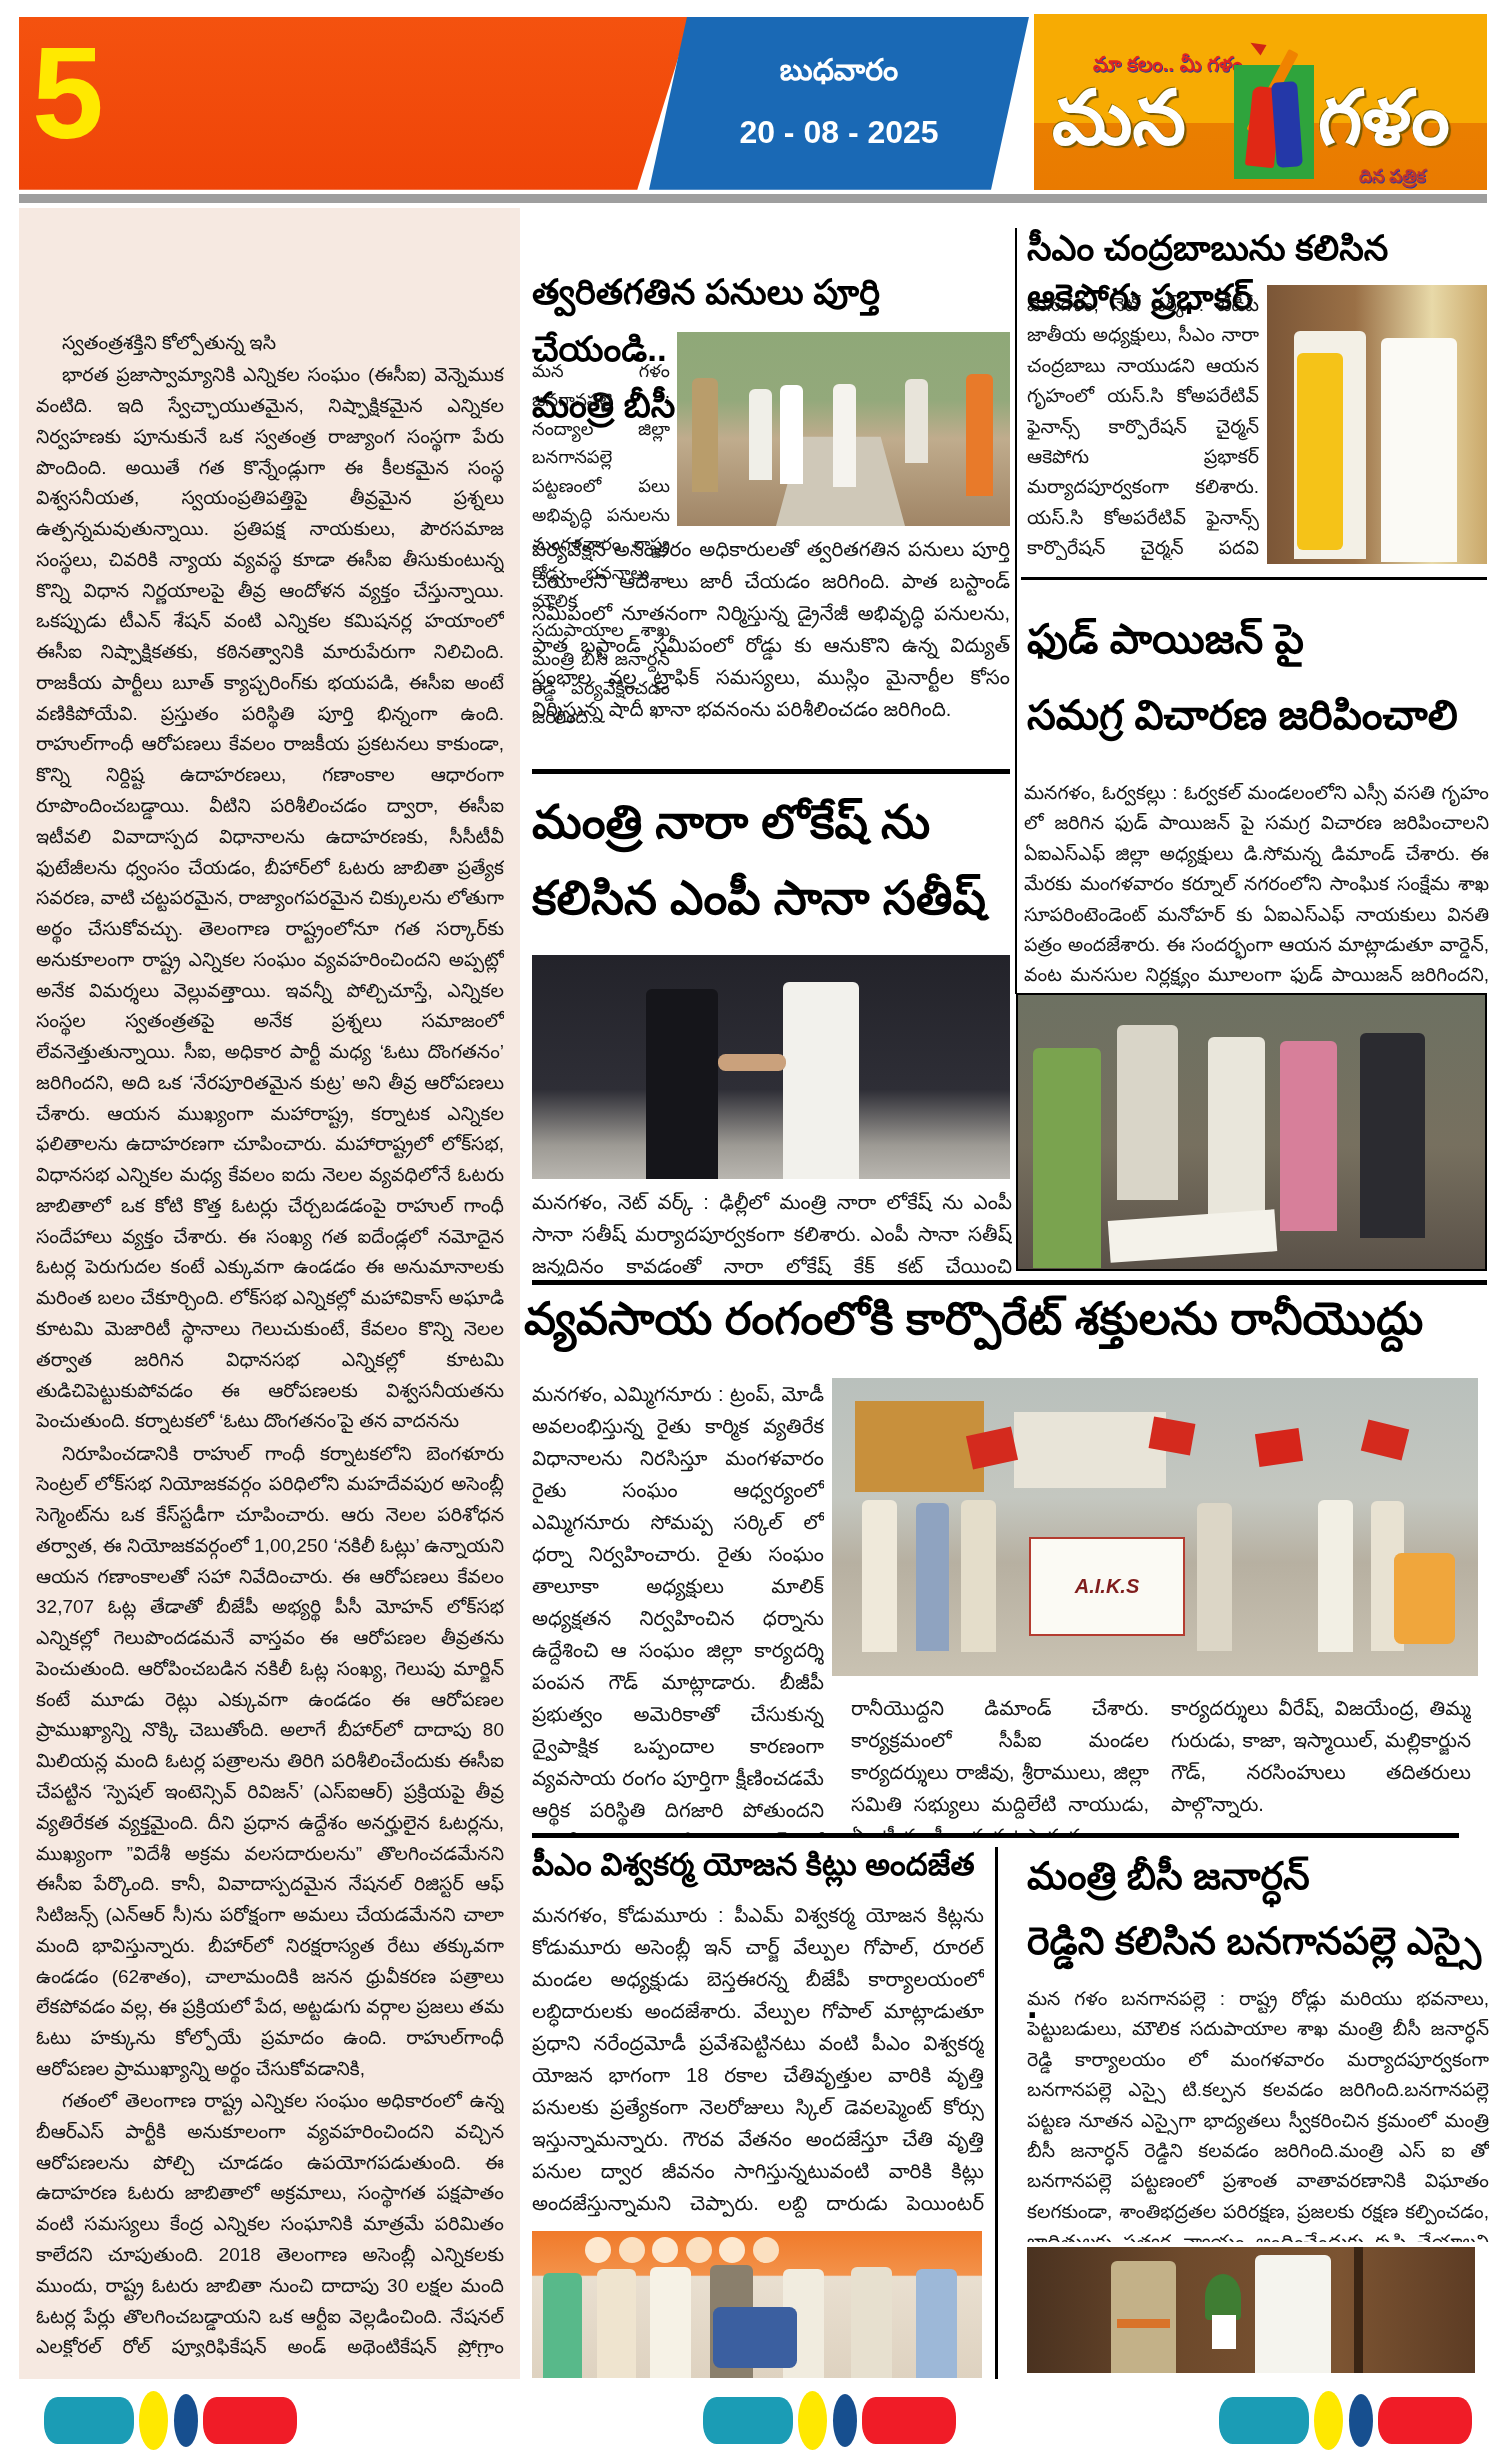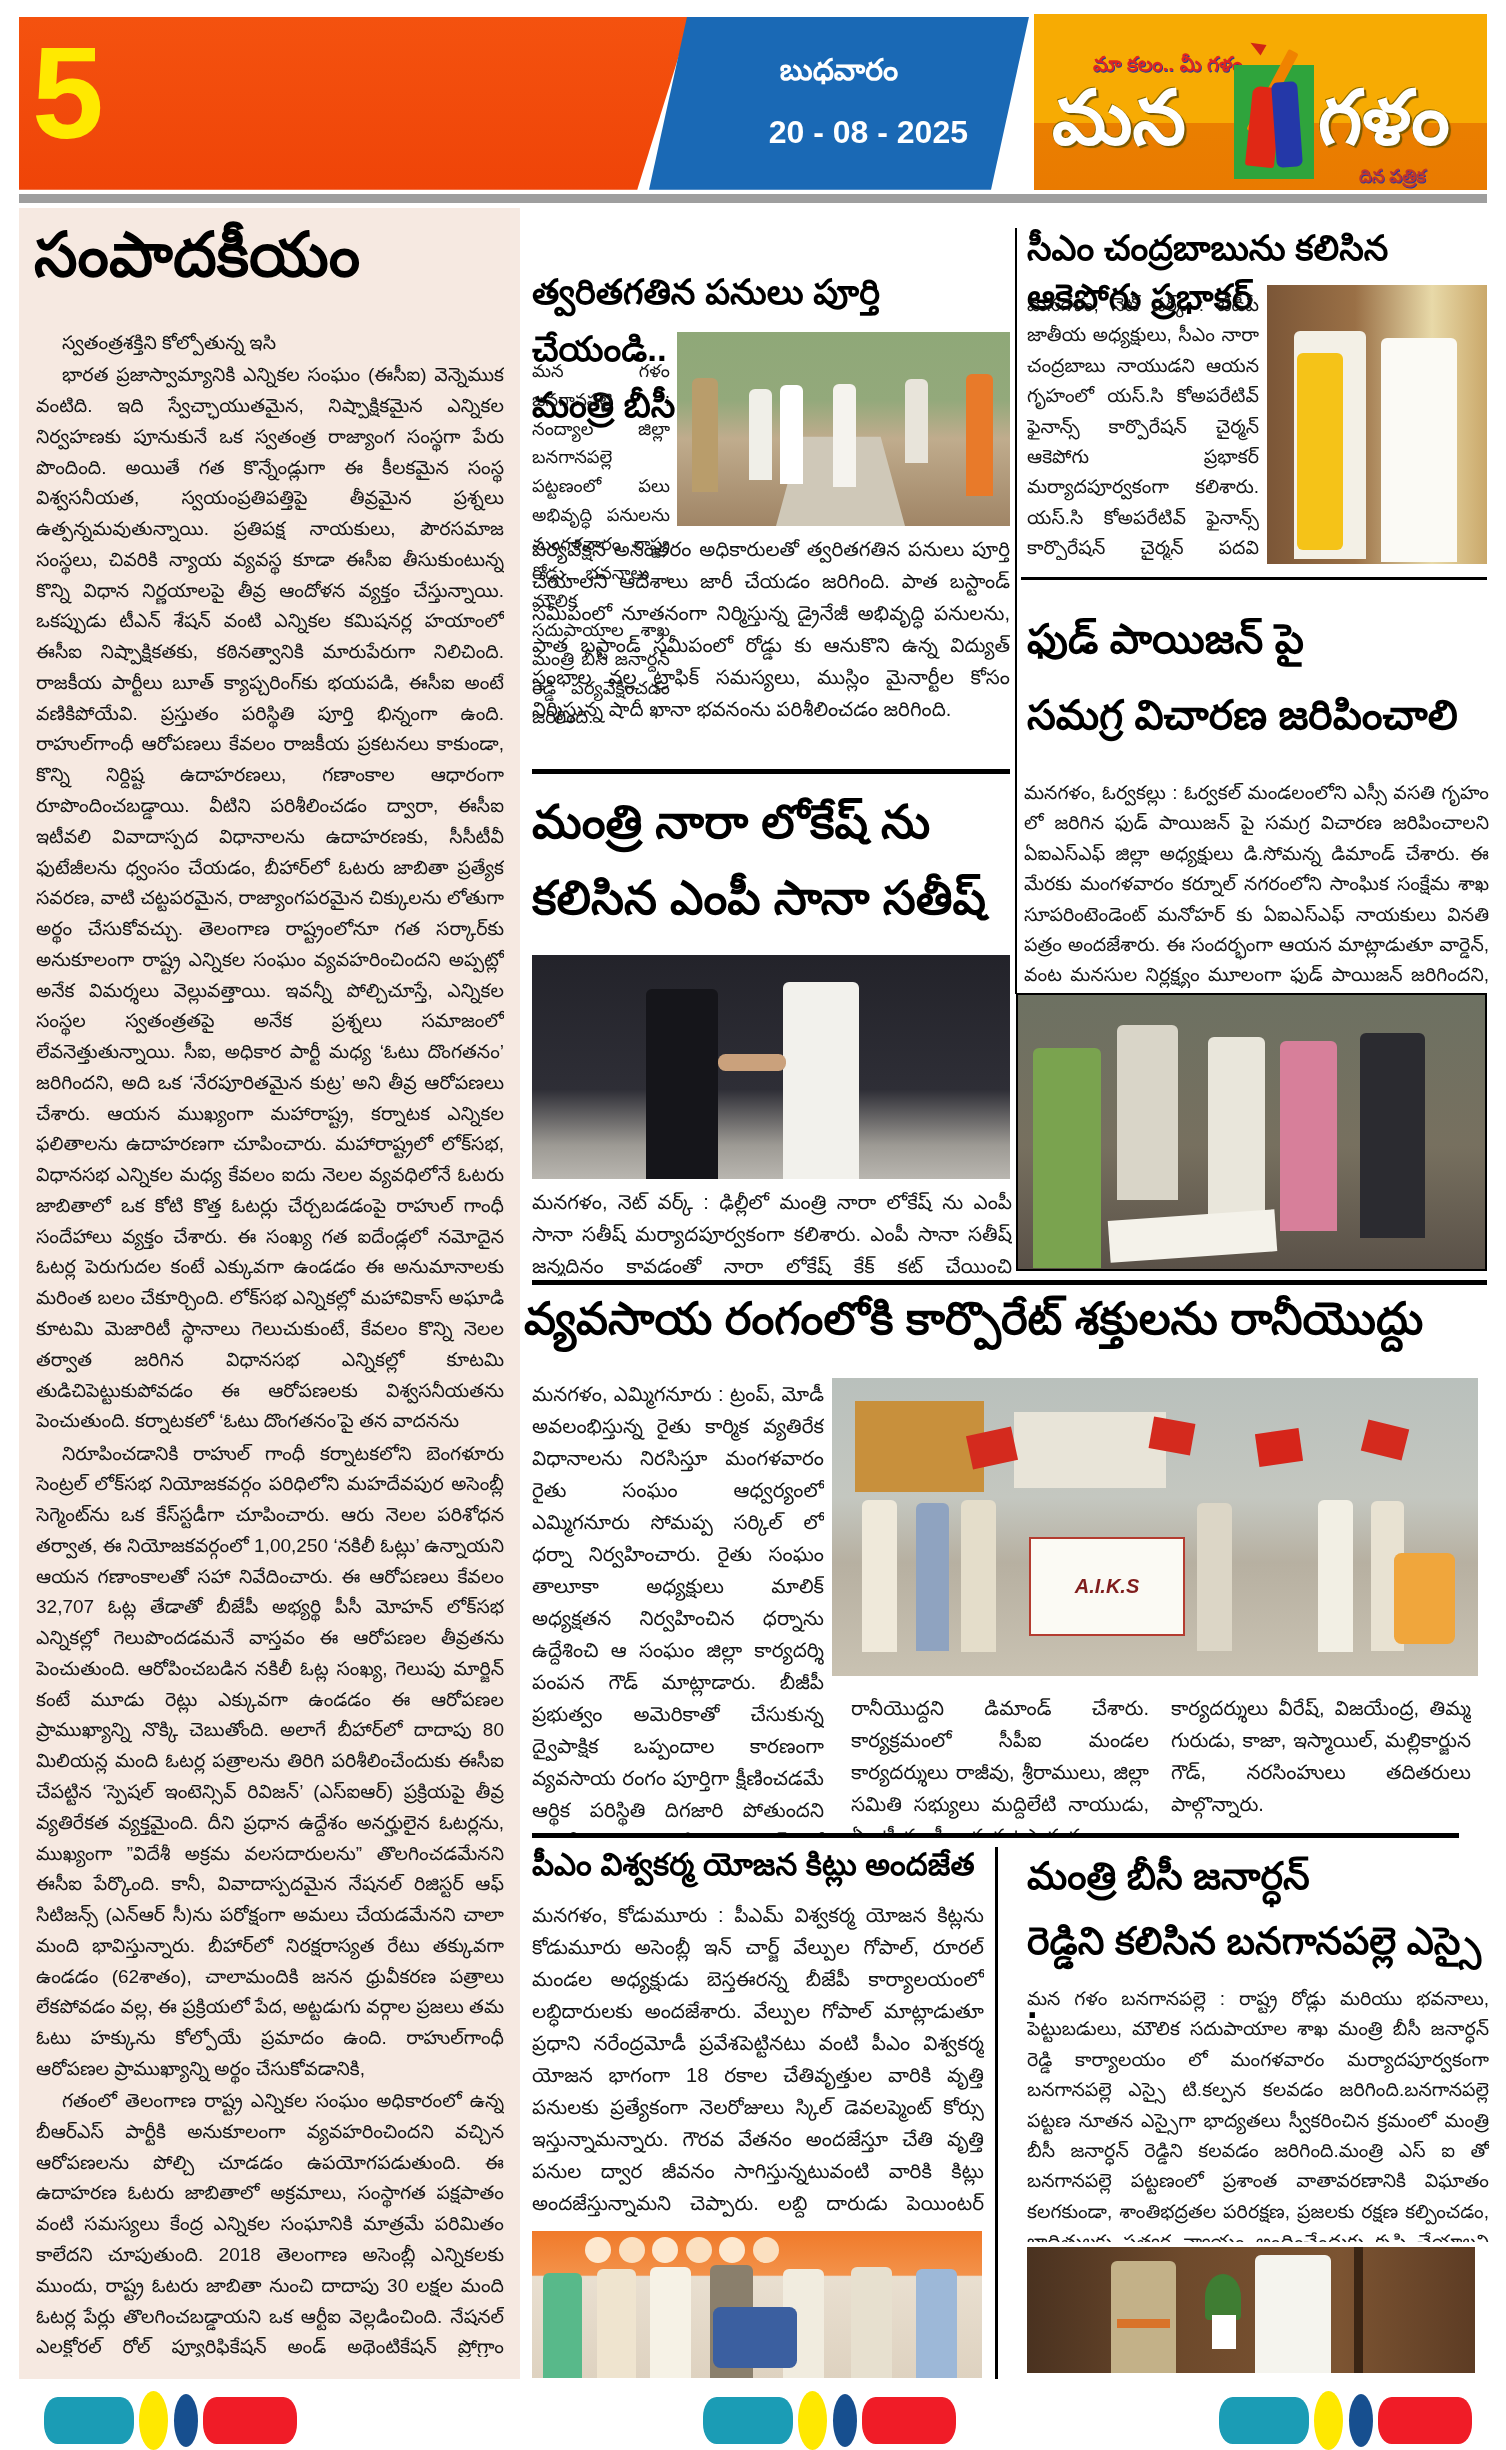--- a/index.html
+++ b/index.html
@@ -7,21 +7,21 @@
         font-family:"Liberation Sans", sans-serif;color:#111;}
   .abs{position:absolute;}
   
   .mh-orange{left:19px;top:16.7px;width:672px;height:173px;background:linear-gradient(180deg,#f4520f,#ef4408);
              clip-path:polygon(0 0,100% 0,92% 100%,0 100%);}
   .mh-num{left:32px;top:21px;width:99px;height:152px;color:#ffe900;font-size:129px;font-weight:bold;line-height:144px;}
   .mh-section{left:141px;top:42px;width:501px;color:#ffffff;font-size:59px;font-weight:bold;line-height:114px;}
   .mh-blue{left:649px;top:16.7px;width:380px;height:173px;background:#1a69b5;
            clip-path:polygon(10% 0,100% 0,90% 100%,0 100%);}
   .mh-day{left:710px;top:53px;width:258px;text-align:center;color:#fff;font-size:30px;font-weight:bold;}
-  .mh-date{left:710px;top:114px;width:258px;text-align:right;color:#fff;font-size:32px;font-weight:bold;}
+  .mh-date{left:710px;top:114px;width:258px;text-align:center;color:#fff;font-size:32px;font-weight:bold;}
   .mh-logo{left:1034px;top:13.7px;width:453px;height:176px;background:linear-gradient(180deg,#f7ab03 0%,#f7ab03 62%,#ea7f00 62%,#e97a00 100%);}
   .mh-tagline{left:1057px;top:52px;width:273px;color:#e02520;font-size:20.5px;font-weight:bold;text-shadow:0.8px 0.8px 0 #1c3f9e;margin-left:36px;}
   .mh-word1{left:1052px;top:74px;font-size:76px;font-weight:bold;color:#fff;text-shadow:2.3px 2.3px 0.8px #7c5a00,-0.8px -0.8px 0 #8a6a00;}
   .mh-word2{left:1318px;top:74px;font-size:76px;font-weight:bold;color:#fff;text-shadow:2.3px 2.3px 0.8px #7c5a00,-0.8px -0.8px 0 #8a6a00;}
   .mh-green{left:1234px;top:65px;width:80px;height:114px;background:#2fa43c;}
   .fist-red{left:1249px;top:87px;width:29px;height:80px;background:#e02815;border-radius:7.6px 7.6px 3px 3px;transform:rotate(6deg);}
   .fist-blue{left:1274px;top:82px;width:26px;height:85px;background:#2438a8;border-radius:6px;transform:rotate(-4deg);}
   .pencil{left:1267px;top:46px;width:10.6px;height:91px;background:#f08300;transform:rotate(28deg);border-radius:2.3px;}
   .pencil-tip{left:1251px;top:39px;width:0;height:0;border-left:6.8px solid transparent;border-right:6.8px solid transparent;border-bottom:15px solid #d02515;transform:rotate(-60deg);}
   .mh-sub{left:1359px;top:166px;width:122px;color:#c2342a;font-size:18px;font-weight:bold;text-shadow:0.8px 0.8px 0 #2438a8;}
@@ -61,21 +61,20 @@
   <div class="abs pencil"></div>
   <div class="abs pencil-tip"></div>
   <div class="abs fist-red"></div>
   <div class="abs fist-blue"></div>
   <div class="abs mh-word1">మన</div>
   <div class="abs mh-word2">గళం</div>
   <div class="abs mh-sub">దిన పత్రిక</div>
   <div class="abs gray-bar"></div>
 
   <div class="abs edit-col"></div>
-  <div class="abs edit-title headline">సంపాదకీయం</div>
   <div class="abs edit-body">
     <p>స్వతంత్రశక్తిని కోల్పోతున్న ఇసి</p>
     <p>భారత ప్రజాస్వామ్యానికి ఎన్నికల సంఘం (ఈసీఐ) వెన్నెముక వంటిది. ఇది స్వేచ్ఛాయుతమైన, నిష్పాక్షికమైన ఎన్నికల నిర్వహణకు పూనుకునే ఒక స్వతంత్ర రాజ్యాంగ సంస్థగా పేరు పొందింది. అయితే గత కొన్నేండ్లుగా ఈ కీలకమైన సంస్థ విశ్వసనీయత, స్వయంప్రతిపత్తిపై తీవ్రమైన ప్రశ్నలు ఉత్పన్నమవుతున్నాయి. ప్రతిపక్ష నాయకులు, పౌరసమాజ సంస్థలు, చివరికి న్యాయ వ్యవస్థ కూడా ఈసీఐ తీసుకుంటున్న కొన్ని విధాన నిర్ణయాలపై తీవ్ర ఆందోళన వ్యక్తం చేస్తున్నాయి. ఒకప్పుడు టీఎన్ శేషన్ వంటి ఎన్నికల కమిషనర్ల హయాంలో ఈసీఐ నిష్పాక్షికతకు, కఠినత్వానికి మారుపేరుగా నిలిచింది. రాజకీయ పార్టీలు బూత్ క్యాప్చరింగ్‌కు భయపడి, ఈసీఐ అంటే వణికిపోయేవి. ప్రస్తుతం పరిస్థితి పూర్తి భిన్నంగా ఉంది. రాహుల్‌గాంధీ ఆరోపణలు కేవలం రాజకీయ ప్రకటనలు కాకుండా, కొన్ని నిర్దిష్ట ఉదాహరణలు, గణాంకాల ఆధారంగా రూపొందించబడ్డాయి. వీటిని పరిశీలించడం ద్వారా, ఈసీఐ ఇటీవలి వివాదాస్పద విధానాలను ఉదాహరణకు, సీసీటీవీ ఫుటేజీలను ధ్వంసం చేయడం, బీహార్‌లో ఓటరు జాబితా ప్రత్యేక సవరణ, వాటి చట్టపరమైన, రాజ్యాంగపరమైన చిక్కులను లోతుగా అర్థం చేసుకోవచ్చు. తెలంగాణ రాష్ట్రంలోనూ గత సర్కార్‌కు అనుకూలంగా రాష్ట్ర ఎన్నికల సంఘం వ్యవహరించిందని అప్పట్లో అనేక విమర్శలు వెల్లువత్తాయి. ఇవన్నీ పోల్చిచూస్తే, ఎన్నికల సంస్థల స్వతంత్రతపై అనేక ప్రశ్నలు సమాజంలో లేవనెత్తుతున్నాయి. సీఐ, అధికార పార్టీ మధ్య ‘ఓటు దొంగతనం’ జరిగిందని, అది ఒక ‘నేరపూరితమైన కుట్ర’ అని తీవ్ర ఆరోపణలు చేశారు. ఆయన ముఖ్యంగా మహారాష్ట్ర, కర్నాటక ఎన్నికల ఫలితాలను ఉదాహరణగా చూపించారు. మహారాష్ట్రలో లోక్‌సభ, విధానసభ ఎన్నికల మధ్య కేవలం ఐదు నెలల వ్యవధిలోనే ఓటరు జాబితాలో ఒక కోటి కొత్త ఓటర్లు చేర్చబడడంపై రాహుల్ గాంధీ సందేహాలు వ్యక్తం చేశారు. ఈ సంఖ్య గత ఐదేండ్లలో నమోదైన ఓటర్ల పెరుగుదల కంటే ఎక్కువగా ఉండడం ఈ అనుమానాలకు మరింత బలం చేకూర్చింది. లోక్‌సభ ఎన్నికల్లో మహావికాస్ అఘాడి కూటమి మెజారిటీ స్థానాలు గెలుచుకుంటే, కేవలం కొన్ని నెలల తర్వాత జరిగిన విధానసభ ఎన్నికల్లో కూటమి తుడిచిపెట్టుకుపోవడం ఈ ఆరోపణలకు విశ్వసనీయతను పెంచుతుంది. కర్నాటకలో ‘ఓటు దొంగతనం’పై తన వాదనను</p>
     <p>నిరూపించడానికి రాహుల్ గాంధీ కర్నాటకలోని బెంగళూరు సెంట్రల్ లోక్‌సభ నియోజకవర్గం పరిధిలోని మహదేవపుర అసెంబ్లీ సెగ్మెంట్‌ను ఒక కేస్‌స్టడీగా చూపించారు. ఆరు నెలల పరిశోధన తర్వాత, ఈ నియోజకవర్గంలో 1,00,250 ‘నకిలీ ఓట్లు’ ఉన్నాయని ఆయన గణాంకాలతో సహా నివేదించారు. ఈ ఆరోపణలు కేవలం 32,707 ఓట్ల తేడాతో బీజేపీ అభ్యర్థి పీసీ మోహన్ లోక్‌సభ ఎన్నికల్లో గెలుపొందడమనే వాస్తవం ఈ ఆరోపణల తీవ్రతను పెంచుతుంది. ఆరోపించబడిన నకిలీ ఓట్ల సంఖ్య, గెలుపు మార్జిన్ కంటే మూడు రెట్లు ఎక్కువగా ఉండడం ఈ ఆరోపణల ప్రాముఖ్యాన్ని నొక్కి చెబుతోంది. అలాగే బీహార్‌లో దాదాపు 80 మిలియన్ల మంది ఓటర్ల పత్రాలను తిరిగి పరిశీలించేందుకు ఈసీఐ చేపట్టిన ‘స్పెషల్ ఇంటెన్సివ్ రివిజన్’ (ఎస్ఐఆర్) ప్రక్రియపై తీవ్ర వ్యతిరేకత వ్యక్తమైంది. దీని ప్రధాన ఉద్దేశం అనర్హులైన ఓటర్లను, ముఖ్యంగా ”విదేశీ అక్రమ వలసదారులను” తొలగించడమేనని ఈసీఐ పేర్కొంది. కానీ, వివాదాస్పదమైన నేషనల్ రిజిస్టర్ ఆఫ్ సిటిజన్స్ (ఎన్ఆర్ సీ)ను పరోక్షంగా అమలు చేయడమేనని చాలా మంది భావిస్తున్నారు. బీహార్‌లో నిరక్షరాస్యత రేటు తక్కువగా ఉండడం (62శాతం), చాలామందికి జనన ధ్రువీకరణ పత్రాలు లేకపోవడం వల్ల, ఈ ప్రక్రియలో పేద, అట్టడుగు వర్గాల ప్రజలు తమ ఓటు హక్కును కోల్పోయే ప్రమాదం ఉంది. రాహుల్‌గాంధీ ఆరోపణల ప్రాముఖ్యాన్ని అర్థం చేసుకోవడానికి,</p>
     <p>గతంలో తెలంగాణ రాష్ట్ర ఎన్నికల సంఘం అధికారంలో ఉన్న బీఆర్ఎస్ పార్టీకి అనుకూలంగా వ్యవహరించిందని వచ్చిన ఆరోపణలను పోల్చి చూడడం ఉపయోగపడుతుంది. ఈ ఉదాహరణ ఓటరు జాబితాలో అక్రమాలు, సంస్థాగత పక్షపాతం వంటి సమస్యలు కేంద్ర ఎన్నికల సంఘానికి మాత్రమే పరిమితం కాలేదని చూపుతుంది. 2018 తెలంగాణ అసెంబ్లీ ఎన్నికలకు ముందు, రాష్ట్ర ఓటరు జాబితా నుంచి దాదాపు 30 లక్షల మంది ఓటర్ల పేర్లు తొలగించబడ్డాయని ఒక ఆర్టీఐ వెల్లడించింది. నేషనల్ ఎలక్టోరల్ రోల్ ప్యూరిఫికేషన్ అండ్ అథెంటికేషన్ ప్రోగ్రాం (ఎన్ఈఆర్ పీఏపీ) కింద ఆధార్‌ను ఓటర్ ఐడీలతో అనుసంధానించే ప్రక్రియలో భాగంగా ఈ తొలగింపులు జరిగాయి. ఈ తొలగింపులకు ముందు ‘డోర్-టు-డోర్ వెరిఫికేషన్’ సరిగ్గా జరగలేదని, తగిన తనిఖీ లేకుండానే తొలగింపులు జరిగాయని ఆరోపణలు వచ్చాయి. అప్పటి రాష్ట్ర ఎన్నికల ప్రధాన అధికారి (సీఈవో) బన్వర్ లాల్, ఈసీఐకి రాసిన లేఖలో గ్రేటర్ హైదరాబాద్ ప్రాంతంలో ఈ ప్రక్రియ సరిగ్గా జరగలేదని స్వయంగా పేర్కొన్నారు. ఈ తొలగింపులు అధికార పార్టీ బీఆర్ఎస్‌కు అనుకూలంగా జరిగాయని ప్రతిపక్షాలు ఆరోపించాయి. అప్పటి ముఖ్యమంత్రి, గేటర్ హైదరాబాద్ నుంచి పదిహేను లక్షల ”బోగస్ ఓటర్లను” తొలగించాలని రాష్ట్ర ఎన్నికల ప్రధాన అధికారికి సూచించారని ఆరోపణలు వచ్చాయి. ఇది</p>
 
   </div>
 
   <div class="abs headline" style="left:532px;top:225px;width:486px;height:123px;font-size:35px;line-height:1.62;margin-top:39px;">
     <span>త్వరితగతిన పనులు పూర్తి చేయండి..</span><br>

